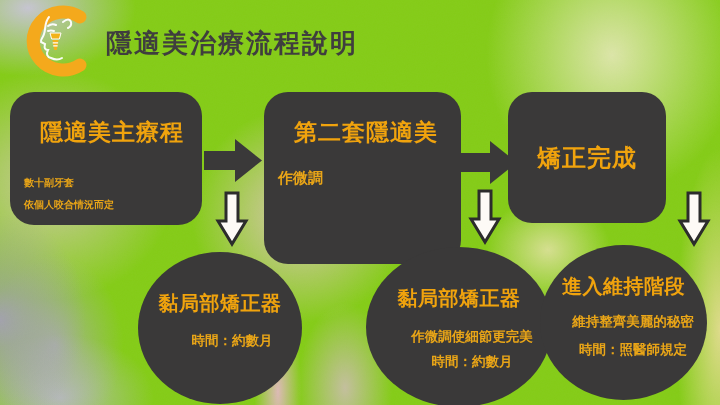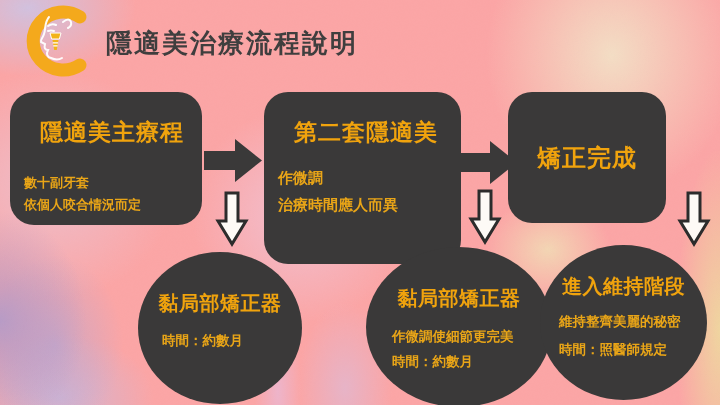--- a/index.html
+++ b/index.html
@@ -1,19 +1,19 @@
 <!DOCTYPE html>
 <html><head>
 <meta charset="utf-8">
 <style>
   html,body{margin:0;padding:0;background:#888;}
   .stage{
     position:relative;width:720px;height:405px;overflow:hidden;
     font-family:"Liberation Sans","DejaVu Sans",sans-serif;
-    background:#fca5a5;
+    background:#84cc16;
   }
   
   .bg{
     position:absolute;inset:0;
     background-image:
       radial-gradient(ellipse 150px 95px at 28px 8px,  rgba(205,196,229,.9), rgba(205,196,229,0) 72%),
       radial-gradient(ellipse 120px 150px at 0px 320px, rgba(168,152,205,.8), rgba(168,152,205,0) 72%),
       radial-gradient(ellipse 95px 125px at 55px 345px, rgba(182,167,212,.65), rgba(182,167,212,0) 72%),
       radial-gradient(ellipse 125px 85px at 60px 398px, rgba(196,186,226,.75), rgba(196,186,226,0) 75%),
       radial-gradient(ellipse 170px 160px at 52px 185px, rgba(233,201,219,.7), rgba(233,201,219,0) 72%),
@@ -35,41 +35,41 @@
 
   
   .box{
     position:absolute;background:#3a3939;border-radius:24px;color:#f0a30d;
     box-sizing:border-box;
   }
   .box h2{margin:16px;padding:9px 0 0 14px;font-size:23px;font-weight:700;letter-spacing:1px;color:#f0a30d;}
   .box .lines{padding-left:14px;font-weight:700;color:#e9a517;}
   .box .lines p{margin:0;}
   .box-1{left:10px;top:92px;width:192px;height:133px;}
-  .box-1 .lines{margin-top:24px;font-size:13px;line-height:22px;}
+  .box-1 .lines{margin-top:24px;font-size:10px;line-height:22px;}
   .box-2{left:264px;top:92px;width:197px;height:172px;}
   .box-2 .lines{margin-top:11px;font-size:15px;line-height:27px;}
   .box-3{left:508px;top:92px;width:158px;height:131px;display:flex;align-items:center;justify-content:center;}
   .box-3 h2{padding:0;font-size:24px;}
 
   
   .arrow-right{position:absolute;width:58px;height:47px;}
   .ar-1{left:204px;top:137px;}
   .ar-2{left:459px;top:139px;}
   .arrow-down{position:absolute;width:36px;height:56px;}
   .ad-1{left:214px;top:191px;}
   .ad-2{left:467px;top:189px;}
   .ad-3{left:676px;top:191px;}
 
   
   .circle{
     position:absolute;background:#3a3939;border-radius:50%;box-sizing:border-box;color:#f0a30d;
   }
   .circle h3{margin:0;text-align:center;font-size:20px;font-weight:700;letter-spacing:.5px;color:#f0a30d;}
-  .circle .lines{font-weight:700;color:#e9a517;}
+  .circle .lines{font-weight:700;color:#e9a517;text-align:center;}
   .circle .lines p{margin:0;}
   .c-1{left:138px;top:252px;width:164px;height:152px;padding-top:38px;}
   .c-1 .lines{margin-top:12px;padding-left:24px;font-size:13.5px;line-height:23px;}
   .c-2{left:366px;top:247px;width:186px;height:160px;padding-top:38px;}
   .c-2 .lines{margin-top:12px;padding-left:26px;font-size:13.5px;line-height:25px;}
   .c-3{left:540px;top:245px;width:167px;height:155px;padding-top:28px;}
   .c-3 .lines{margin-top:8px;padding-left:19px;font-size:13.5px;line-height:28px;}
 </style>
 </head>
 <body>
@@ -111,21 +111,20 @@
   </section>
 
   <svg class="arrow-right ar-1" viewBox="0 0 58 47" xmlns="http://www.w3.org/2000/svg">
     <polygon points="0,14 31,14 31,2 58,23.5 31,45 31,33 0,33" fill="#3a3939"></polygon>
   </svg>
 
   <section class="box box-2">
     <h2>第二套隱適美</h2>
     <div class="lines">
       <p>作微調</p>
-      <p>治療時間應人而異</p>
     </div>
   </section>
 
   <svg class="arrow-right ar-2" viewBox="0 0 58 47" xmlns="http://www.w3.org/2000/svg">
     <polygon points="0,14 31,14 31,2 58,23.5 31,45 31,33 0,33" fill="#3a3939"></polygon>
   </svg>
 
   <section class="box box-3">
     <h2>矯正完成</h2>
   </section>

